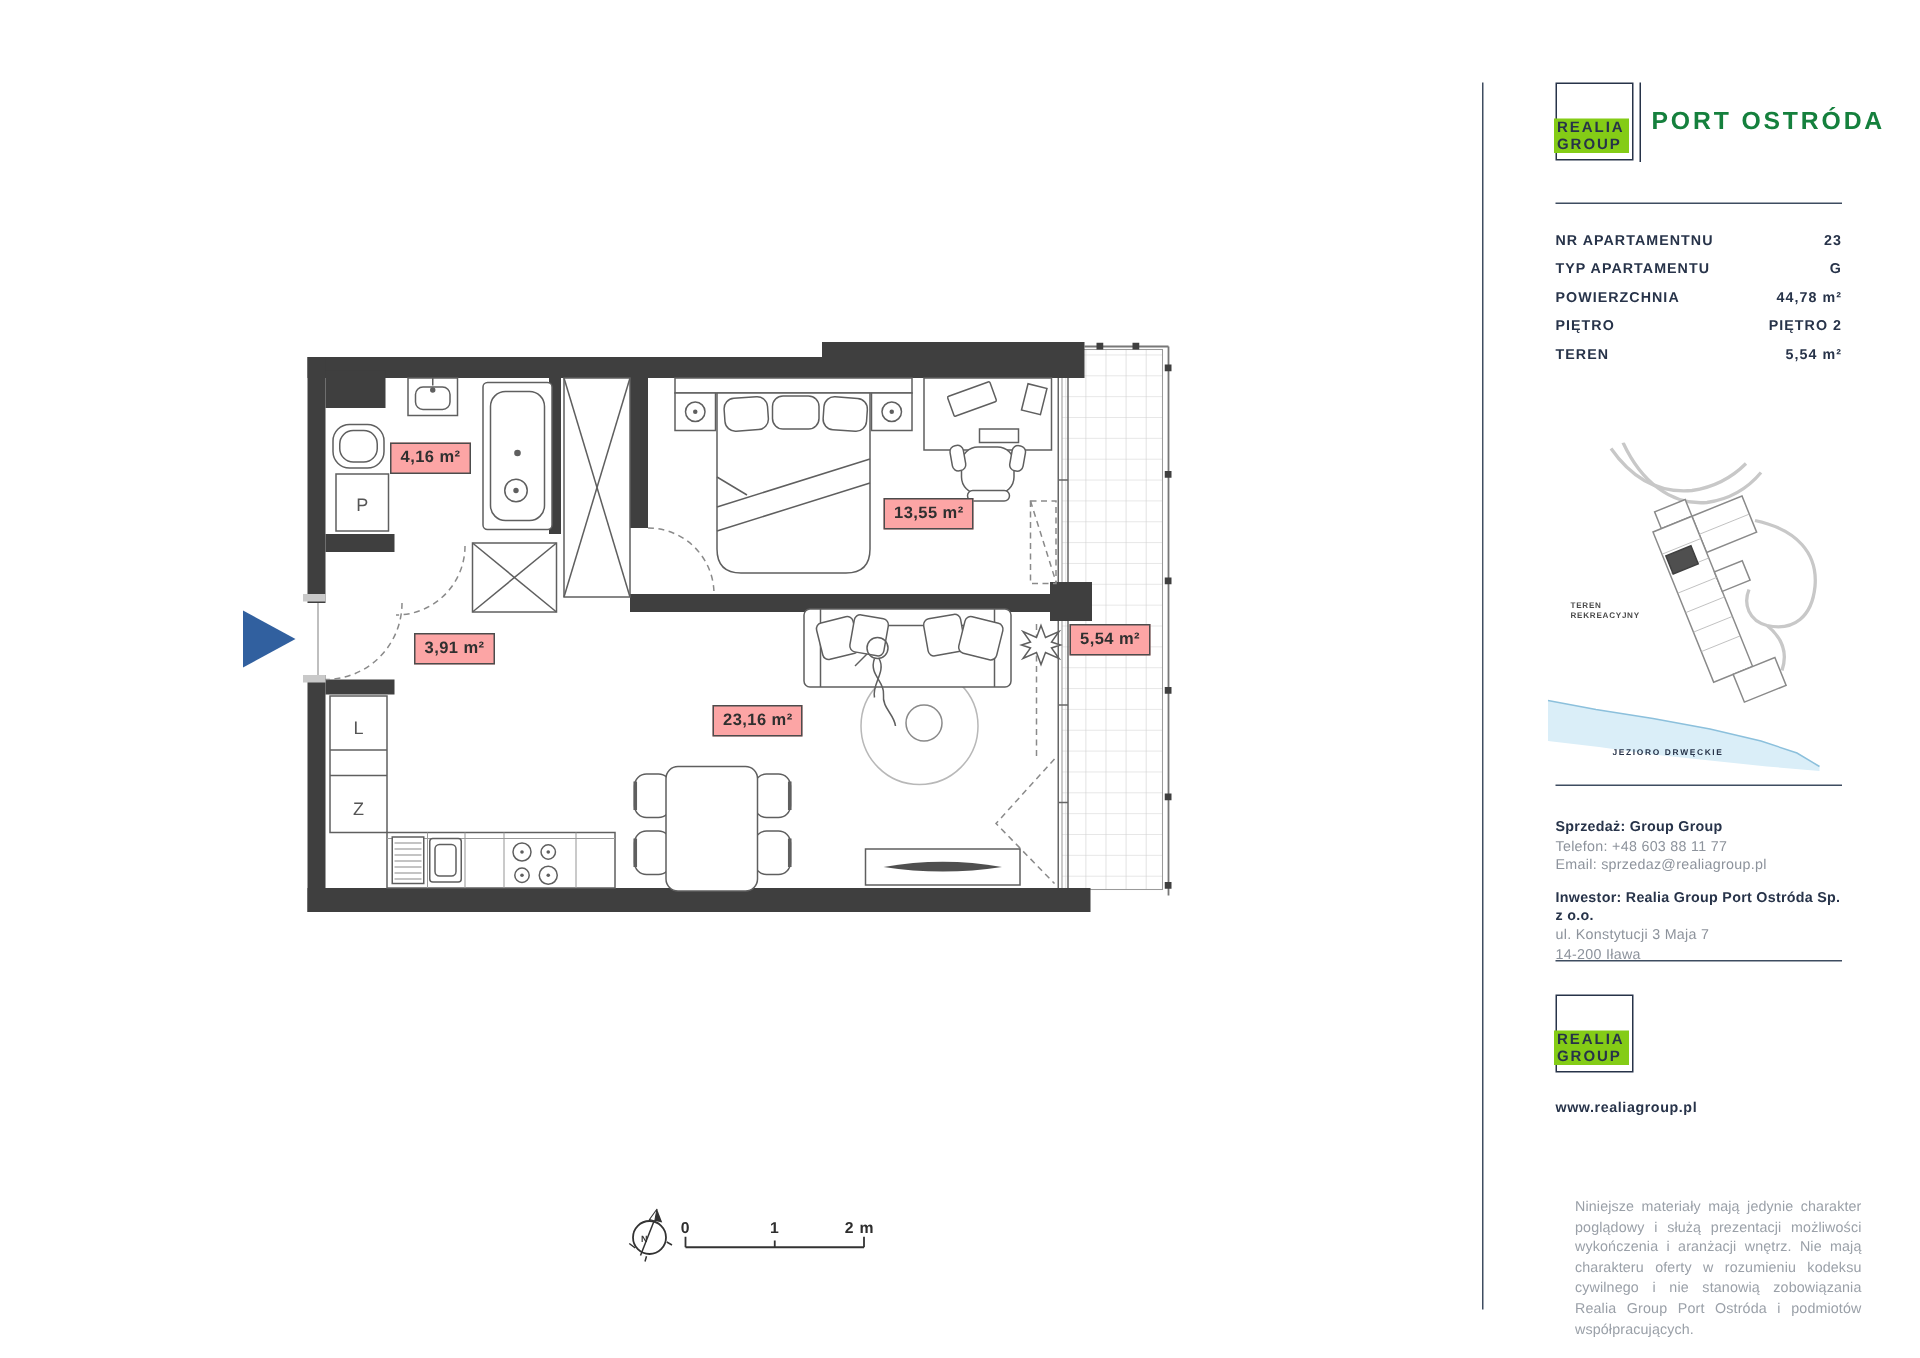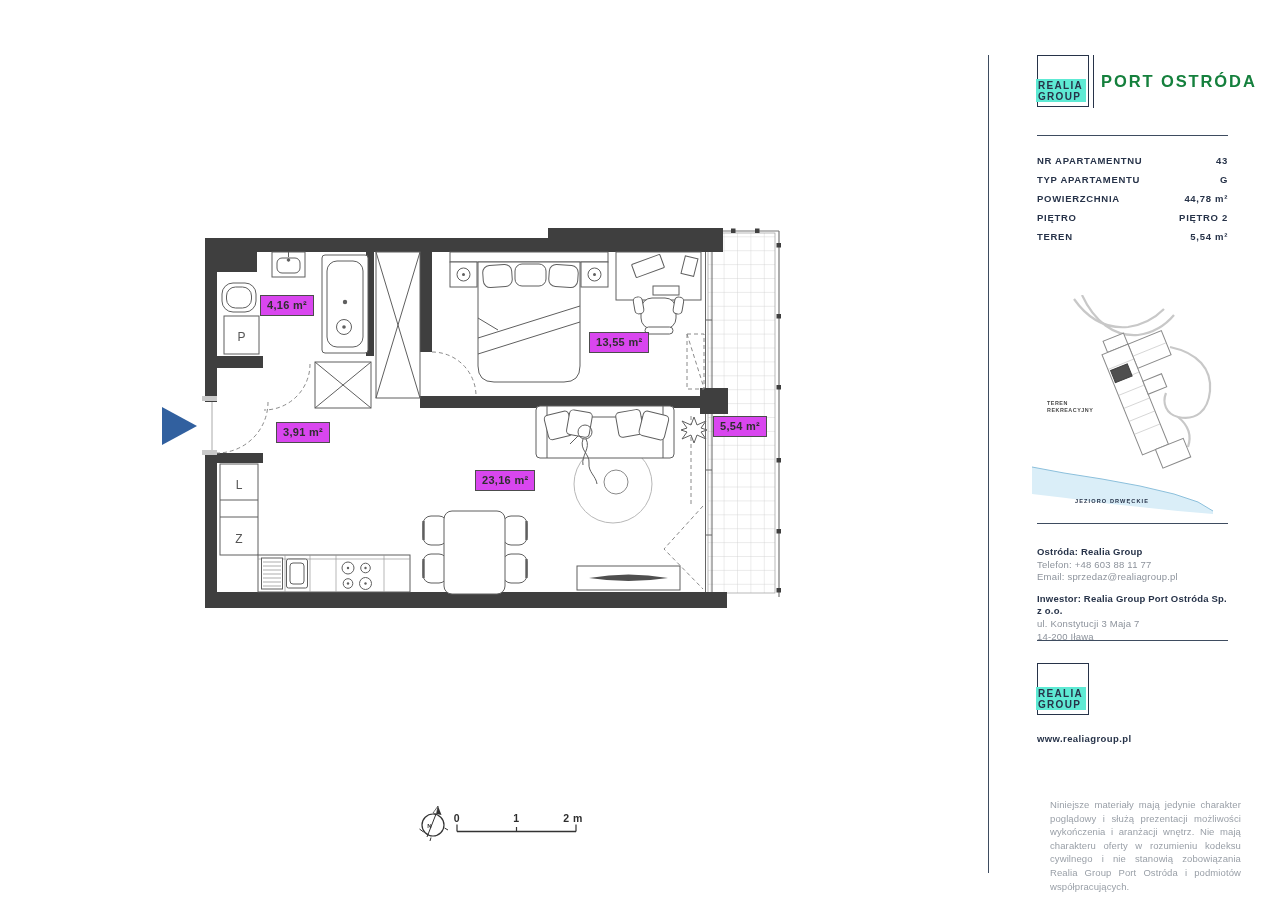--- a/index.html
+++ b/index.html
@@ -2,37 +2,37 @@
 <html><head>
 <meta charset="utf-8">
 <style>
   html,body{margin:0;padding:0;background:#fff;}
   .page{position:relative;width:1280px;height:905px;background:#ffffff;overflow:hidden;
         font-family:"Liberation Sans",sans-serif;color:#273349;}
   .abs{position:absolute;}
   
   .v-divider{left:988px;top:55px;width:1px;height:818px;background:#3e4c60;}
   .logo-box{width:50px;height:50px;border:1.5px solid #273349;}
-  .logo-text{position:absolute;left:-2px;bottom:4px;background:#5eead4;padding:2px 3px 0 2px;
+  .logo-text{position:absolute;left:-2px;bottom:4px;background:#84cc16;padding:2px 3px 0 2px;
              font-size:10px;font-weight:700;letter-spacing:1.3px;line-height:10.5px;color:#273349;}
   .logo-sep{left:1093px;top:55px;width:1px;height:53px;background:#273349;}
   .project-title{left:1101px;top:55px;height:53px;display:flex;align-items:center;
                  font-size:16.5px;font-weight:700;letter-spacing:1.9px;color:#15803d;white-space:nowrap;}
   .hline{height:1px;background:#3e4c60;width:191px;left:1037px;}
   .details{left:1037px;top:151px;width:191px;}
   .detail-row{display:flex;justify-content:space-between;align-items:center;height:19px;
               font-size:9.5px;font-weight:700;letter-spacing:0.7px;color:#273349;}
   .contact{left:1037px;top:546px;width:191px;font-size:9.5px;color:#8d939c;line-height:12.6px;letter-spacing:0.2px;}
   .contact .bold{color:#273349;font-weight:700;}
   .contact .gap{height:9px;}
   .website{left:1037px;top:733px;font-size:9.5px;font-weight:700;letter-spacing:0.4px;color:#273349;}
   .disclaimer{left:1037px;top:785px;width:191px;font-size:9.5px;line-height:13.6px;
               color:#9aa0a8;text-align:justify;letter-spacing:0.1px;margin:13px;}
   
-  .room-label{position:absolute;border:1px solid #4c4c4c;background:#d946ef;color:#2f2f2f;
+  .room-label{position:absolute;border:1px solid #4c4c4c;background:#fca5a5;color:#2f2f2f;
               font-size:11px;font-weight:700;letter-spacing:0.3px;line-height:1;padding:4px 6px;white-space:nowrap;}
   
   text{font-family:"Liberation Sans",sans-serif;}
   .appl{font-size:12px;fill:#555;text-anchor:middle;}
   .scale-num{font-size:10.5px;font-weight:700;fill:#2e2e2e;text-anchor:middle;letter-spacing:0.5px;}
   .compass-n{font-size:6px;font-weight:700;fill:#333;text-anchor:middle;}
   .map-label{font-size:5.4px;font-weight:600;fill:#4a4a4a;letter-spacing:0.5px;}
   .lake-label{font-size:5.6px;font-weight:600;fill:#273349;letter-spacing:1.1px;}
 </style>
 </head>
@@ -274,21 +274,21 @@
       <div>GROUP</div>
     </div>
   </div>
   <div class="abs logo-sep"></div>
   <div class="abs project-title">PORT OSTRÓDA</div>
   <div class="abs hline" style="top:135px"></div>
 
   <div class="abs details">
     <div class="detail-row">
       <span>NR APARTAMENTNU</span>
-      <span>43</span>
+      <span>23</span>
     </div>
     <div class="detail-row">
       <span>TYP APARTAMENTU</span>
       <span>G</span>
     </div>
     <div class="detail-row">
       <span>POWIERZCHNIA</span>
       <span>44,78 m²</span>
     </div>
     <div class="detail-row">
@@ -329,21 +329,21 @@
     <text x="17" y="117" class="map-label">REKREACYJNY</text>
     <g>
       <path d="M2,172 L34,178 L72,184 L110,191 L144,199 L168,207 L183,216 L183,219 L148,216 L110,212 L72,208 L36,203 L2,199 Z" fill="#daeef8" stroke="none"></path>
       <path d="M2,172 L34,178 L72,184 L110,191 L144,199 L168,207 L183,216" fill="none" stroke="#8cc0dc" stroke-width="1"></path>
       <text x="45" y="208" class="lake-label">JEZIORO DRWĘCKIE</text>
     </g>
   </svg>
   <div class="abs hline" style="top:523px"></div>
 
   <div class="abs contact">
-    <div class="bold">Ostróda: Realia Group</div>
+    <div class="bold">Sprzedaż: Group Group</div>
     <div>Telefon: +48 603 88 11 77</div>
     <div>Email: sprzedaz@realiagroup.pl</div>
     <div class="gap"></div>
     <div class="bold">Inwestor: Realia Group Port Ostróda Sp. z o.o.</div>
     <div>ul. Konstytucji 3 Maja 7</div>
     <div>14-200 Iława</div>
   </div>
   <div class="abs hline" style="top:640px"></div>
 
   <div class="abs logo-box" style="left:1037px;top:663px">

